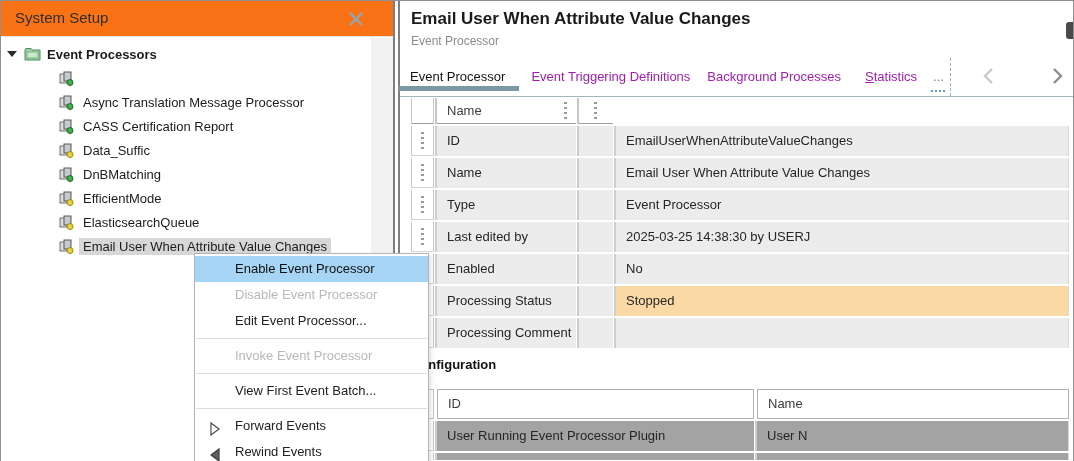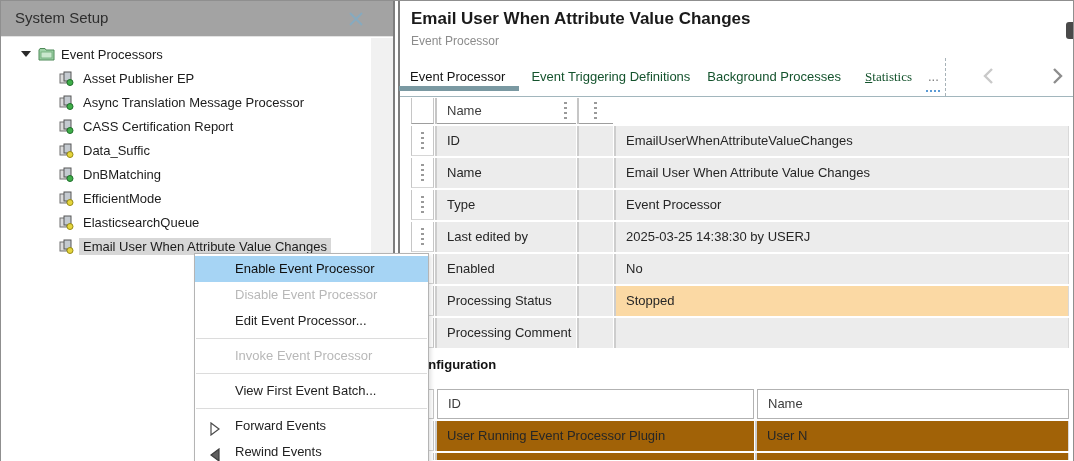--- a/index.html
+++ b/index.html
@@ -5,28 +5,28 @@
   * { box-sizing: border-box; margin: 0; padding: 0; }
   html,body { background:#fff; }
   body { font-family:"Liberation Sans", sans-serif; }
 
   .screen { position:relative; width:1074px; height:461px; overflow:hidden;
             border-top:1px solid #8f8f8f; border-left:1px solid #8f8f8f; border-right:1px solid #8f8f8f;
             background:#fff; }
 
   
   .left-panel { position:absolute; left:0; top:0; width:392px; height:461px; background:#fff; }
-  .panel-header { position:absolute; left:0; top:0; right:0; height:36px; background:#a3a3a3;
+  .panel-header { position:absolute; left:0; top:0; right:0; height:36px; background:#f97316;
                   border-bottom:1px solid #e3e3e3; }
   .panel-title { position:absolute; left:14px; top:8px; font-size:15px; color:#2e2e2e; }
   .close-x { position:absolute; right:28px; top:9px; width:18px; height:18px; cursor:pointer; }
   .scroll-track { position:absolute; right:0; top:37px; width:22px; bottom:0; background:#f1f1f1; }
 
   .tree { position:absolute; left:0; top:37px; right:22px; bottom:0; padding-top:5px; font-size:13px; color:#1c1c1c; }
-  .tree-root { height:24px; line-height:24px; padding-left:20px; white-space:nowrap; }
+  .tree-root { height:24px; line-height:24px; padding-left:6px; white-space:nowrap;font-weight:bold; }
   .tree-root .arrow { display:inline-block; width:0; height:0; border-left:5px solid transparent;
                       border-right:5px solid transparent; border-top:6px solid #2b2b2b;
                       margin-right:7px; vertical-align:2px; }
   .titem { height:24px; line-height:24px; padding-left:58px; white-space:nowrap; }
   .picon { display:inline-block; width:15px; height:15px; margin-right:5px; vertical-align:-3px; }
   .picon svg { display:block; }
   .picon .dot { fill:#e0cf3f; stroke:#8b7e17; }
   .picon[data-status="green"] .dot { fill:#3fae49; stroke:#1f6e2a; }
   .picon[data-status="yellow"] .dot { fill:#e6d53c; stroke:#968a14; }
   .ticon-folder { display:inline-block; margin-right:6px; vertical-align:-2px; }
@@ -37,26 +37,26 @@
   .splitter { position:absolute; left:392px; top:0; width:7px; height:461px; background:#fff;
               border-left:2px solid #7e7e7e; border-right:2px solid #7e7e7e; cursor:col-resize; }
 
   
   .detail { position:absolute; left:399px; top:0; right:0; bottom:0; background:#fff; }
   .page-title { position:absolute; left:11px; top:8px; font-size:17px; font-weight:600; color:#1a1a1a; white-space:nowrap; }
   .page-subtitle { position:absolute; left:11px; top:33px; font-size:12px; color:#8c8c8c; }
 
   .tabbar { position:absolute; left:0; right:0; top:56px; height:40px; border-bottom:1px solid #a2b6bd;
             display:flex; align-items:center; padding-left:10px; }
-  .tab { position:relative; height:16px; line-height:16px; font-size:13px; color:#14532d;
+  .tab { position:relative; height:16px; line-height:16px; font-size:13px; color:#a21caf;
          white-space:nowrap; cursor:pointer; }
   .tab.m1 { margin-right:26px; } .tab.m2 { margin-right:17px; } .tab.m3 { margin-right:24px; } .tab.m4 { margin-right:16px; }
   .tab.active { color:#141414; }
   .tab.active::after { content:""; position:absolute; left:-11px; right:-14px; bottom:-6px; height:5px; background:#7a99a2; }
-  .mnemonic { display:inline-block;font-family:Liberation Serif, serif; }
+  .mnemonic { display:inline-block; }
   .mnemonic::first-letter { text-decoration:underline; }
   .tab-overflow { position:relative; font-size:13px; color:#7a7a7a; cursor:pointer; }
   .tab-overflow::after { content:""; position:absolute; left:-2px; bottom:-8px; width:14px;
                          border-bottom:2px dotted #5b9bd5; }
   .tab-divider { align-self:center; height:38px; border-left:1px dashed #a7b2b8; margin-left:6px; }
   .chev { position:absolute; top:9px; width:18px; height:20px; cursor:pointer; }
   .chev-left  { right:74px; }
   .chev-right { right:6px; }
 
   .pin { position:absolute; right:0; top:21px; width:7px; height:17px; background:#4a4a4a;
@@ -84,21 +84,21 @@
   .vd.center { position:absolute; left:50%; margin-left:-2px; top:4px; }
 
   
   .config-heading { position:absolute; left:11px; top:356px; font-size:13px; font-weight:bold; color:#111; }
   .config { position:absolute; left:11px; top:388px; width:658px; font-size:13px; color:#262626; }
   .crow { display:grid; grid-template-columns:23px 317px 1fr; column-gap:3px; }
   .chead { height:30px; }
   .chead > div { background:#fff; border:1px solid #b2b2b2; line-height:28px; color:#3c3c3c; }
   .chead .hc { border-color:#c6c6c6; }
   .cbody { height:30px; margin-top:2px; }
-  .cbody > div { background:#a16207; line-height:30px; }
+  .cbody > div { background:#a3a3a3; line-height:30px; }
   .cbody .hc { background:#fff; border-left:1px solid #c6c6c6; border-right:1px solid #c6c6c6;
                border-bottom:1px solid #d6d6d6; }
   .cbody .ic, .cbody .nc2 { box-shadow:-2px 0 0 0 #cdcdcd; }
   .cbody .nc2 { border-right:1px solid #d9d9d9; }
   .ic, .nc2 { padding-left:10px; white-space:nowrap; overflow:hidden; }
   .cpartial { height:7px; overflow:hidden; }
   .cpartial > div { height:30px; }
 
   
   .context-menu { position:absolute; left:193px; top:252px; width:235px; height:260px; z-index:100;
@@ -132,21 +132,21 @@
               <path d="M1 3 L1 12 L16 12 L16 2 L8 2 L7 0.5 L2 0.5 L1 2 Z" fill="#9fd3a8" stroke="#4e8a58"></path>
               <rect x="3" y="4" width="11" height="6" fill="#c9e8cd" stroke="#6aa873" stroke-width="0.8"></rect>
             </svg></span><span>Event Processors</span>
       </div>
 
       <div class="titem">
         <span class="picon" data-status="green"><svg width="15" height="15" viewBox="0 0 15 15">
               <rect x="1" y="3" width="7" height="9" fill="#dcdcdc" stroke="#707070"></rect>
               <rect x="5" y="1" width="7" height="9" fill="#c4cad0" stroke="#565656"></rect>
               <circle class="dot" cx="11" cy="11.5" r="3"></circle>
-            </svg></span><span class="tlabel">Asset Publisher EP</span>
+            </svg></span>
       </div>
       <div class="titem">
         <span class="picon" data-status="green"><svg width="15" height="15" viewBox="0 0 15 15">
               <rect x="1" y="3" width="7" height="9" fill="#dcdcdc" stroke="#707070"></rect>
               <rect x="5" y="1" width="7" height="9" fill="#c4cad0" stroke="#565656"></rect>
               <circle class="dot" cx="11" cy="11.5" r="3"></circle>
             </svg></span><span class="tlabel">Async Translation Message Processor</span>
       </div>
       <div class="titem">
         <span class="picon" data-status="green"><svg width="15" height="15" viewBox="0 0 15 15">

